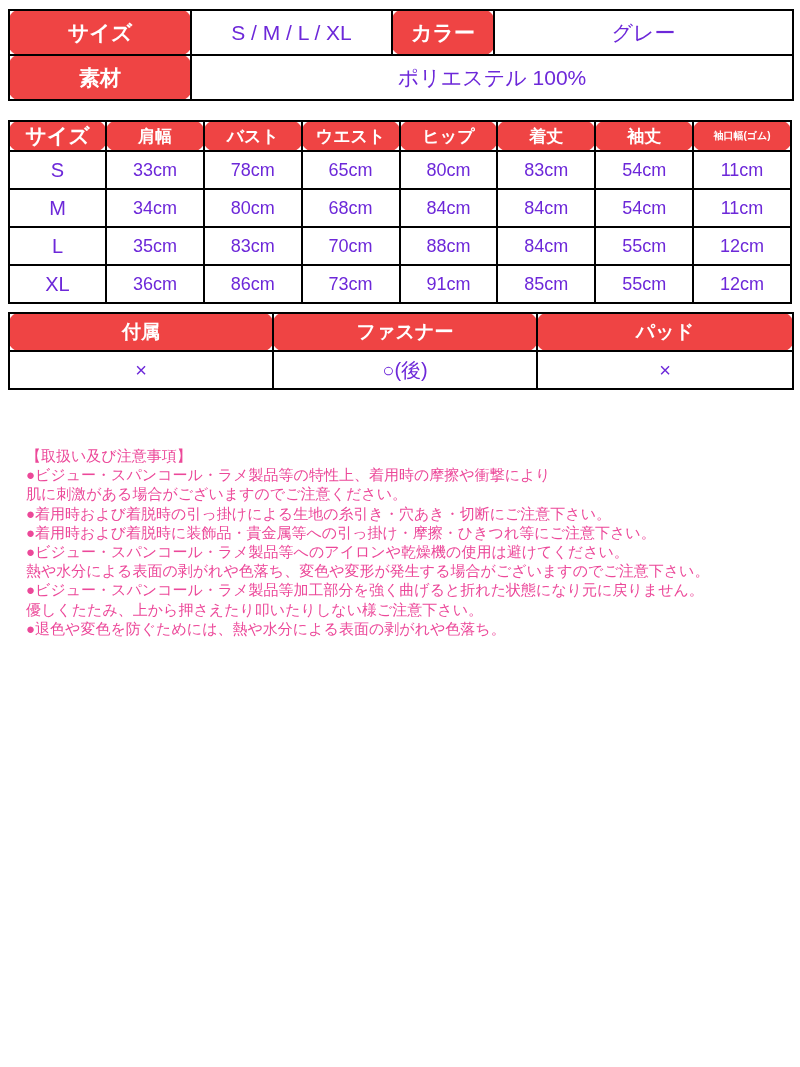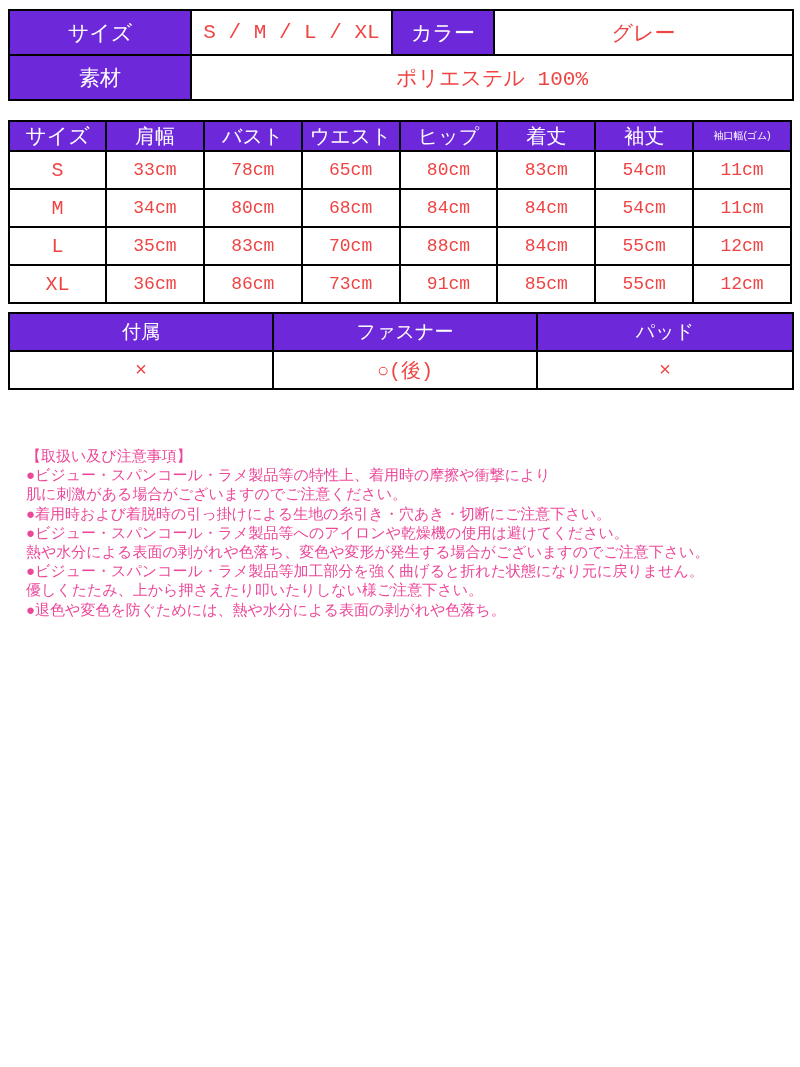--- a/index.html
+++ b/index.html
@@ -24,39 +24,39 @@
   }
   th, td {
     border: 2px solid #000000;
     text-align: center;
     vertical-align: middle;
     padding: 0;
     overflow: hidden;
     white-space: nowrap;
   }
   th.hdr {
-    background: #6d28d9;
+    background: #ef4444;
     color: #ffffff;
-    font-weight: normal;
+    font-weight: bold;
+    border-radius: 10px;
   }
   td.val {
     background: #ffffff;
-    color: #ef4444;
-    font-family: Liberation Mono, monospace;
+    color: #6d28d9;
   }
 
   
   .t1 tr { height: 45px; }
   .t1 th, .t1 td { font-size: 21px; }
 
   
   .t2 { margin-top: 19px; }
   .t2 tr.hrow { height: 30px; }
   .t2 tr.drow { height: 38px; }
-  .t2 th { font-size: 20px; }
+  .t2 th { font-size: 17px; }
   .t2 th.big { font-size: 21px; }
   .t2 th.small { font-size: 10px; }
   .t2 td { font-size: 18px; }
   .t2 td.szcell { font-size: 20px; }
 
   
   .t3 { margin-top: 8px; }
   .t3 tr.hrow { height: 38px; }
   .t3 tr.vrow { height: 38px; }
   .t3b { margin-top: -2px; }
@@ -186,20 +186,21 @@
     </tr>
   </tbody>
     </table>
 
 
   <div class="care">
     <div>【取扱い及び注意事項】</div>
     <div>●ビジュー・スパンコール・ラメ製品等の特性上、着用時の摩擦や衝撃により</div>
     <div>肌に刺激がある場合がございますのでご注意ください。</div>
     <div>●着用時および着脱時の引っ掛けによる生地の糸引き・穴あき・切断にご注意下さい。</div>
+    <div>●着用時および着脱時に装飾品・貴金属等への引っ掛け・摩擦・ひきつれ等にご注意下さい。</div>
     <div>●ビジュー・スパンコール・ラメ製品等へのアイロンや乾燥機の使用は避けてください。</div>
     <div>熱や水分による表面の剥がれや色落ち、変色や変形が発生する場合がございますのでご注意下さい。</div>
     <div>●ビジュー・スパンコール・ラメ製品等加工部分を強く曲げると折れた状態になり元に戻りません。</div>
     <div>優しくたたみ、上から押さえたり叩いたりしない様ご注意下さい。</div>
     <div>●退色や変色を防ぐためには、熱や水分による表面の剥がれや色落ち。</div>
   </div>
 
 </div>
 
 </body></html>

